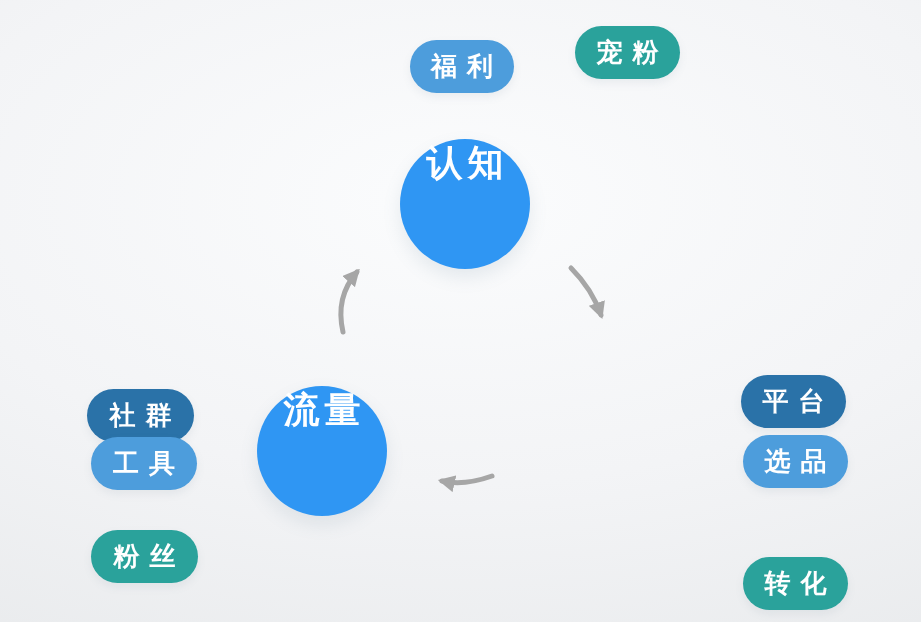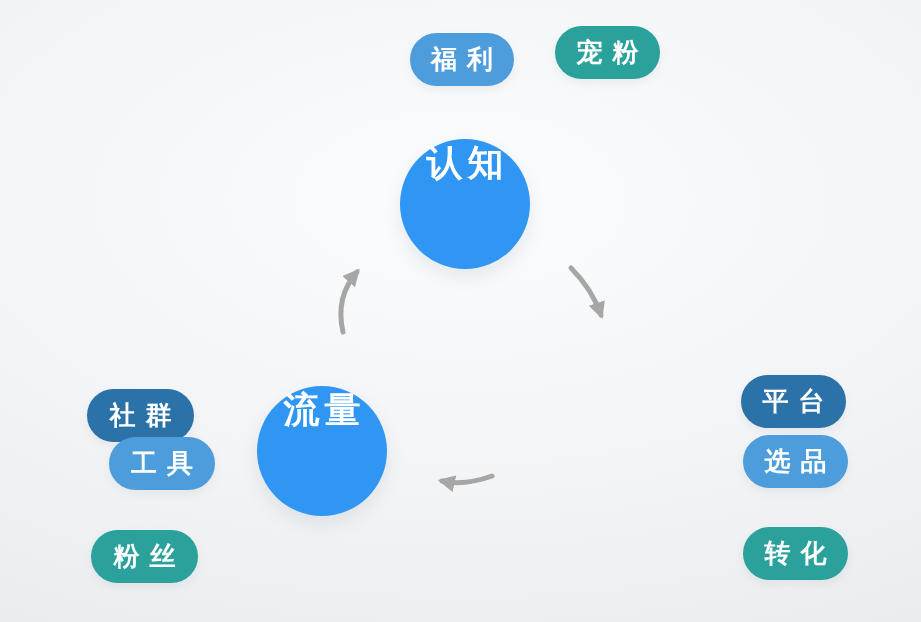--- a/index.html
+++ b/index.html
@@ -34,24 +34,24 @@
     border-radius: 50%;
     display: flex; align-items: flex-start; justify-content: center;
     color: #ffffff;
     font-size: 36px; font-weight: 700;
     box-shadow: 0 8px 18px rgba(100,125,150,0.14);
   }
   .node span { letter-spacing: 5px; margin-right: -5px; }
 
   
   .tag-renshe   { left: 263px; top: 26px;  width: 104px; }
-  .tag-fuli     { left: 410px; top: 33px;  width: 104px; }
-  .tag-chongfen { left: 555px; top: 26px;  width: 105px; }
+  .tag-fuli     { left: 410px; top: 40px;  width: 104px; }
+  .tag-chongfen { left: 575px; top: 26px;  width: 105px; }
   .tag-shequn   { left: 87px;  top: 345px; width: 107px; margin-top: 44px; }
-  .tag-gongju   { left: 109px;  top: 437px; width: 106px; }
+  .tag-gongju   { left: 91px;  top: 437px; width: 106px; }
   .tag-fensi    { left: 91px;  top: 530px; width: 107px; }
   .tag-pingtai  { left: 741px; top: 344px; width: 105px; }
   .tag-xuanpin  { left: 743px; top: 435px; width: 105px; }
   .tag-zhuanhua { left: 743px; top: 527px; width: 105px; }
 
   
   .node-renzhi   { left: 400px; top: 139px; }
   .node-liuliang { left: 257px; top: 386px; }
   .node-daihuo   { left: 545px; top: 386px; }
 
@@ -102,21 +102,21 @@
   <div class="pill tag-fensi" style="background-color: rgb(42, 162, 155);">
     <span>粉丝</span>
   </div>
 
   <div class="pill tag-pingtai" style="background-color: rgb(42, 114, 168); margin-top: 31px;">
     <span>平台</span>
   </div>
   <div class="pill tag-xuanpin" style="background-color: rgb(77, 157, 220);">
     <span>选品</span>
   </div>
-  <div class="pill tag-zhuanhua" style="background-color: rgb(42, 162, 155);">
+  <div class="pill tag-zhuanhua" style="background-color: rgb(42, 162, 155); margin-top: 30px;">
     <span>转化</span>
   </div>
 
   <div class="node node-renzhi" style="background-color: rgb(47, 150, 243);">
     <span>认知</span>
   </div>
   <div class="node node-liuliang" style="background-color: rgb(47, 150, 243);">
     <span>流量</span>
   </div>
 

